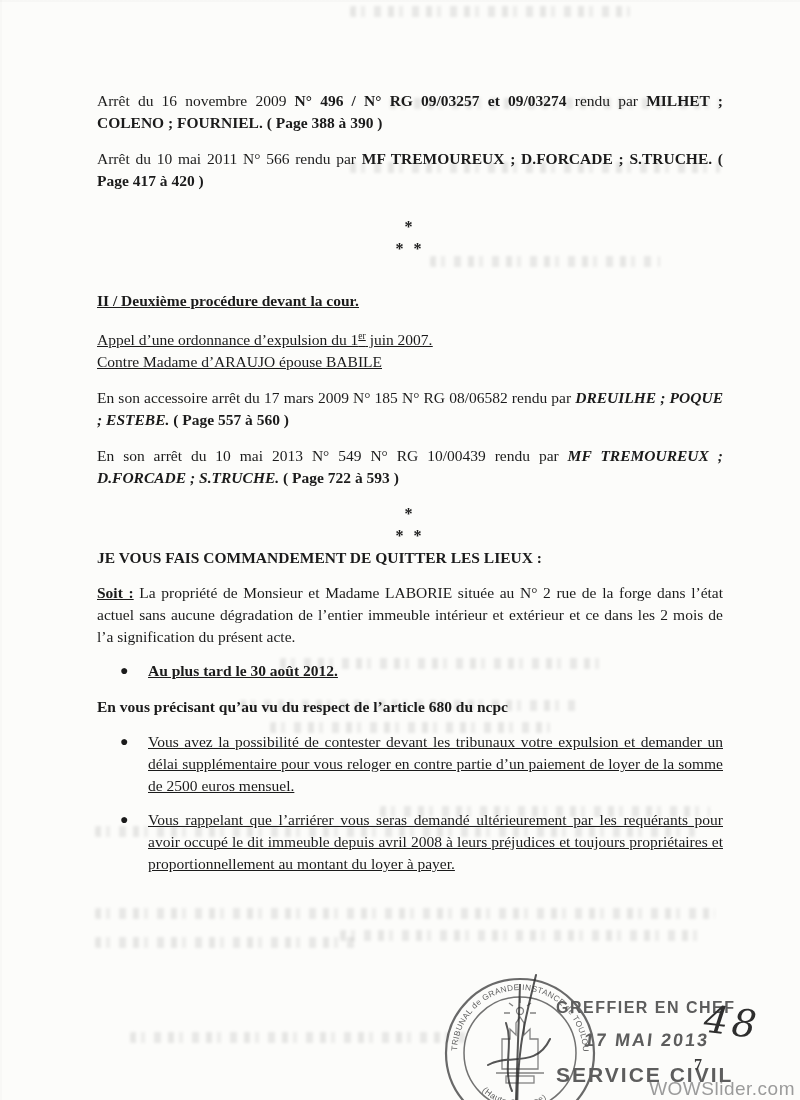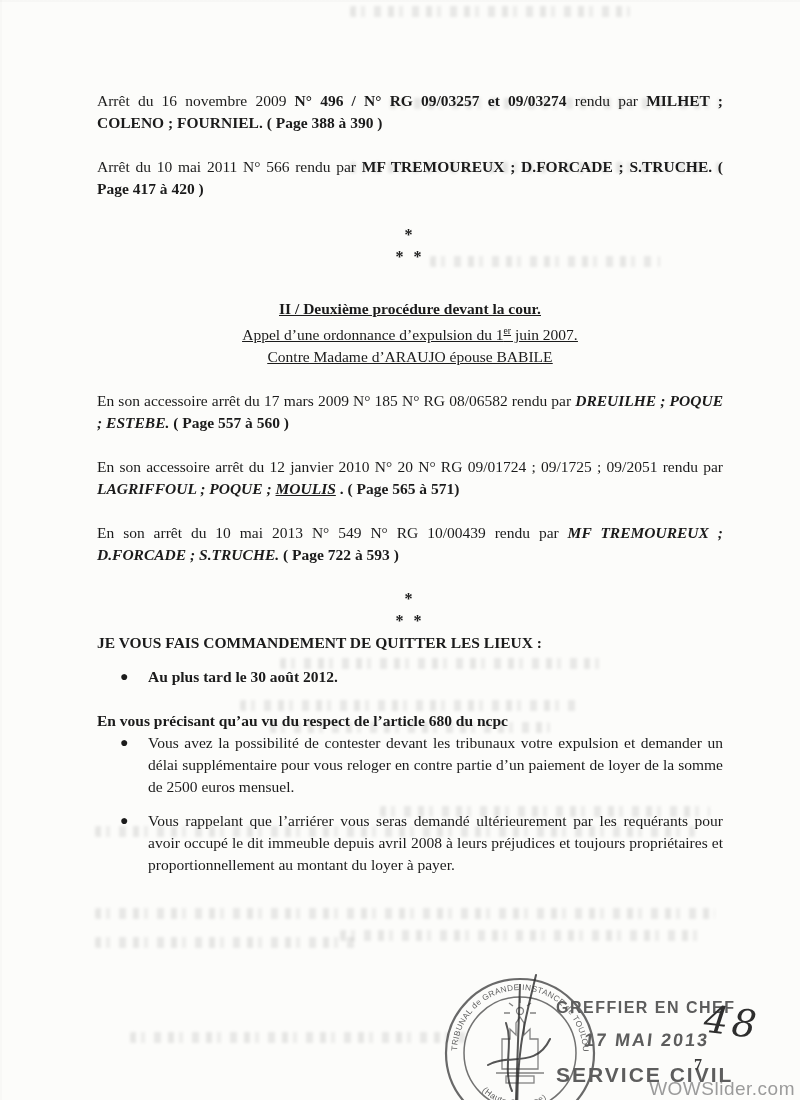--- a/index.html
+++ b/index.html
@@ -8,31 +8,31 @@
     background:
       linear-gradient(90deg, rgba(0,0,0,0.015) 0 2px, transparent 2px 120px),
       linear-gradient(180deg, rgba(0,0,0,0.02) 0 2px, transparent 2px),
       #fcfcfa;
     overflow:hidden;
     font-family:"Liberation Serif", serif;
     color:#1b1b1b;
   }
   .content{position:absolute;left:97px;top:90px;width:626px;font-size:15.5px;line-height:22px;}
   .para{margin:0;text-align:justify;}
-  .center{text-align:center;text-decoration:underline;}
-  .mt12{margin-top:12px}.mt14{margin-top:22px}.mt16{margin-top:0}
+  .center{text-decoration:underline;}
+  .mt12{margin-top:12px}.mt14{margin-top:14px}.mt16{margin-top:13px}
   .mt24{margin-top:24px}.mt28{}.mt30{margin-top:30px}
   .b{font-weight:bold}
   .i{font-style:italic}
   .u{text-decoration:underline}
   .sup{vertical-align:super;font-size:0.62em;}
   .sep{font-weight:bold;text-align:center;line-height:22px;font-size:16px;letter-spacing:3px;}
   .bullet{display:flex;margin-left:23px;}
   .bullet .dot{width:28px;flex:0 0 28px;font-size:14px;line-height:22px;}
-  .bullet .btext{flex:1;text-align:justify;}
+  .bullet .btext{flex:1;text-align:justify;text-decoration:underline;}
   
   .smudge{
     position:absolute;height:11px;border-radius:2px;
     background:repeating-linear-gradient(90deg,
       rgba(70,70,70,0.55) 0 6px, transparent 6px 11px,
       rgba(70,70,70,0.4) 11px 15px, transparent 15px 24px,
       rgba(70,70,70,0.5) 24px 31px, transparent 31px 38px);
     filter:blur(1.4px);opacity:0.22;pointer-events:none;
   }
   
@@ -90,31 +90,31 @@
     </div>
 
     <div class="para center mt30"><span class="b u">II / Deuxième procédure devant la cour.</span></div>
 
     <div class="para center mt16"><span class="u">Appel d’une ordonnance d’expulsion du 1</span><span class="u sup">er</span><span class="u"> juin 2007.</span></div>
     <div class="para center"><span class="u">Contre Madame d’ARAUJO épouse BABILE</span></div>
 
 
     <p class="para mt14"><span>En son accessoire arrêt du 17 mars 2009 N° 185 N° RG 08/06582 rendu par </span><span class="b i">DREUILHE ; POQUE ; ESTEBE.</span><span class="b"> ( Page 557 à 560 )</span></p>
 
-    <p class="para mt14"><span>En son accessoire arrêt du 12 janvier 2010 N° 20 N° RG 09/01724 ; 09/1725 ; 09/2051 rendu par </span><span class="b i">LAGRIFFOUL ; POQUE ; </span><span class="b i u">MOULIS</span><span class="b"> . </span><span class="b">( Page 565 à 571)</span></p>
 
     <p class="para mt14"><span>En son arrêt du 10 mai 2013 N° 549 N° RG 10/00439 rendu par </span><span class="b i">MF TREMOUREUX ; D.FORCADE ; S.TRUCHE.</span><span class="b"> ( Page 722 à 593 )</span></p>
 
     <div class="sep mt14">
       <div>*</div>
       <div>* *</div>
     </div>
 
     <div class="para mt28"><span class="b">JE VOUS FAIS COMMANDEMENT DE QUITTER LES LIEUX :</span></div>
 
+    <p class="para mt16"><span class="b u">Soit :</span><span> La propriété de Monsieur et Madame LABORIE située au N° 2 rue de la forge dans l’état actuel sans aucune dégradation de l’entier immeuble intérieur et extérieur et ce dans les 2 mois de l’a signification  du présent acte.</span></p>
 
     <div class="bullet mt12">
       <span class="dot">●</span>
       <div class="btext"><span class="b">Au plus tard le 30 août 2012.</span></div>
     </div>
 
     <div class="para mt14"><span class="b">En vous précisant qu’au vu du respect de l’article 680 du ncpc</span></div>
 
     <div class="bullet mt16">
       <span class="dot">●</span>

